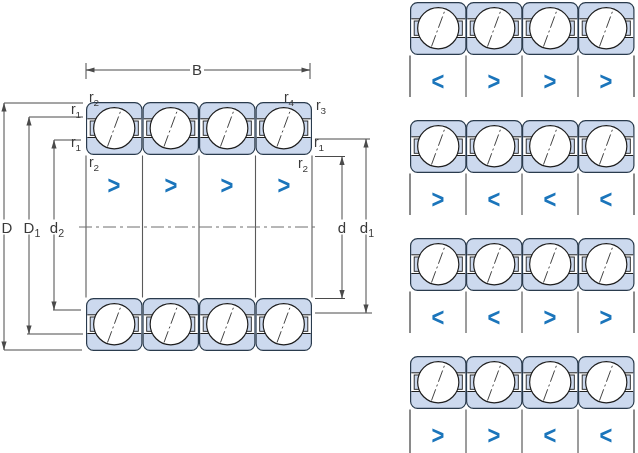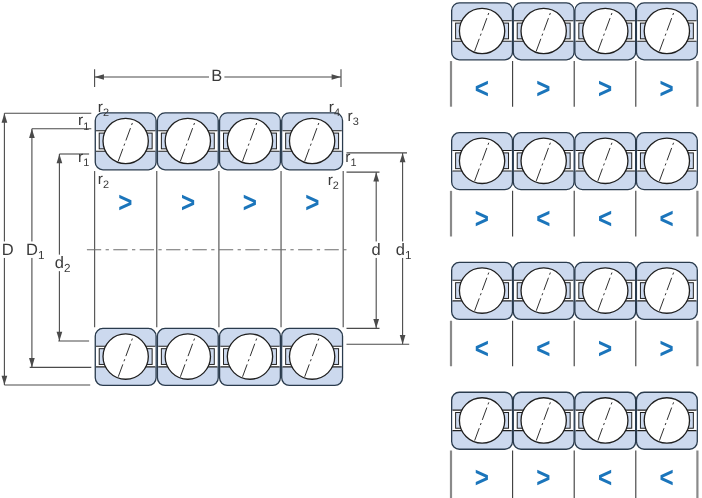--- a/index.html
+++ b/index.html
@@ -163,30 +163,30 @@
       <line class="leg-inner" x1="522" y1="409.5" x2="522" y2="453"></line>
       <line class="leg-inner" x1="578" y1="409.5" x2="578" y2="453"></line>
       <line class="leg-outer" x1="634" y1="409.5" x2="634" y2="453"></line>
     </g>
   </svg>
 
   <span class="lbl dim-lbl" style="left:197px;top:69px"><span>B</span><sub></sub></span>
 
   <span class="lbl" style="left:94px;top:97px"><span>r</span><sub>2</sub></span>
   <span class="lbl" style="left:76px;top:109px"><span>r</span><sub>1</sub></span>
-  <span class="lbl" style="left:304px;top:97px"><span>r</span><sub>4</sub></span>
+  <span class="lbl" style="left:289px;top:97px"><span>r</span><sub>4</sub></span>
   <span class="lbl" style="left:321px;top:105px"><span>r</span><sub>3</sub></span>
   <span class="lbl" style="left:76px;top:142px"><span>r</span><sub>1</sub></span>
   <span class="lbl" style="left:94px;top:162px"><span>r</span><sub>2</sub></span>
   <span class="lbl" style="left:319px;top:142px"><span>r</span><sub>1</sub></span>
   <span class="lbl" style="left:303px;top:163px"><span>r</span><sub>2</sub></span>
 
   <span class="lbl dim-lbl" style="left:7px;top:227px"><span>D</span><sub></sub></span>
   <span class="lbl dim-lbl" style="left:32px;top:227px"><span>D</span><sub>1</sub></span>
-  <span class="lbl dim-lbl" style="left:57px;top:239px"><span>d</span><sub>2</sub></span>
+  <span class="lbl dim-lbl" style="left:57px;top:227px"><span>d</span><sub>2</sub></span>
   <span class="lbl dim-lbl" style="left:342px;top:227px"><span>d</span><sub></sub></span>
   <span class="lbl dim-lbl" style="left:367px;top:227px"><span>d</span><sub>1</sub></span>
 
   <span class="chev" style="left:114px;top:186px">&gt;</span>
   <span class="chev" style="left:170.5px;top:186px">&gt;</span>
   <span class="chev" style="left:227px;top:186px">&gt;</span>
   <span class="chev" style="left:283.5px;top:186px">&gt;</span>
 
   <span class="chev" style="left:438px;top:82px">&lt;</span>
   <span class="chev" style="left:494px;top:82px">&gt;</span>

